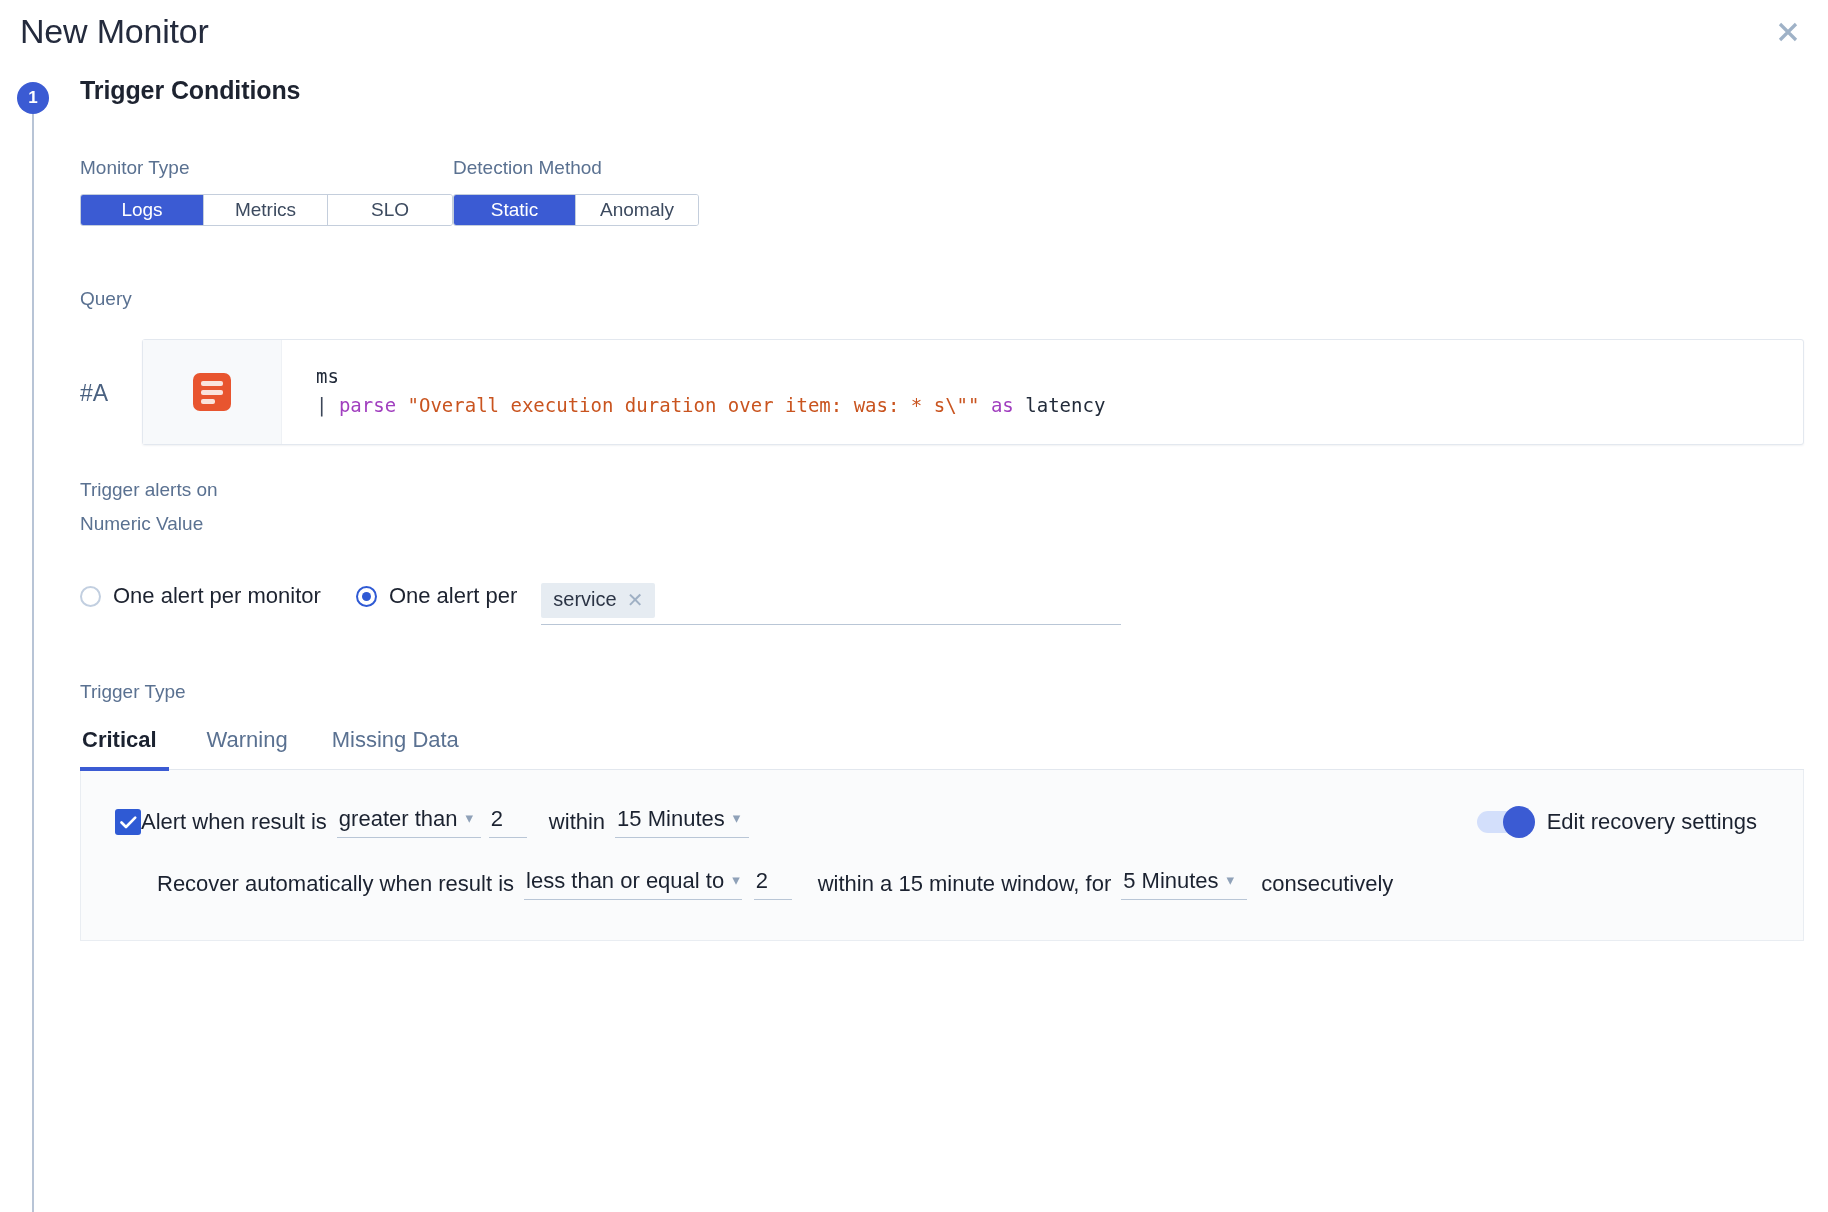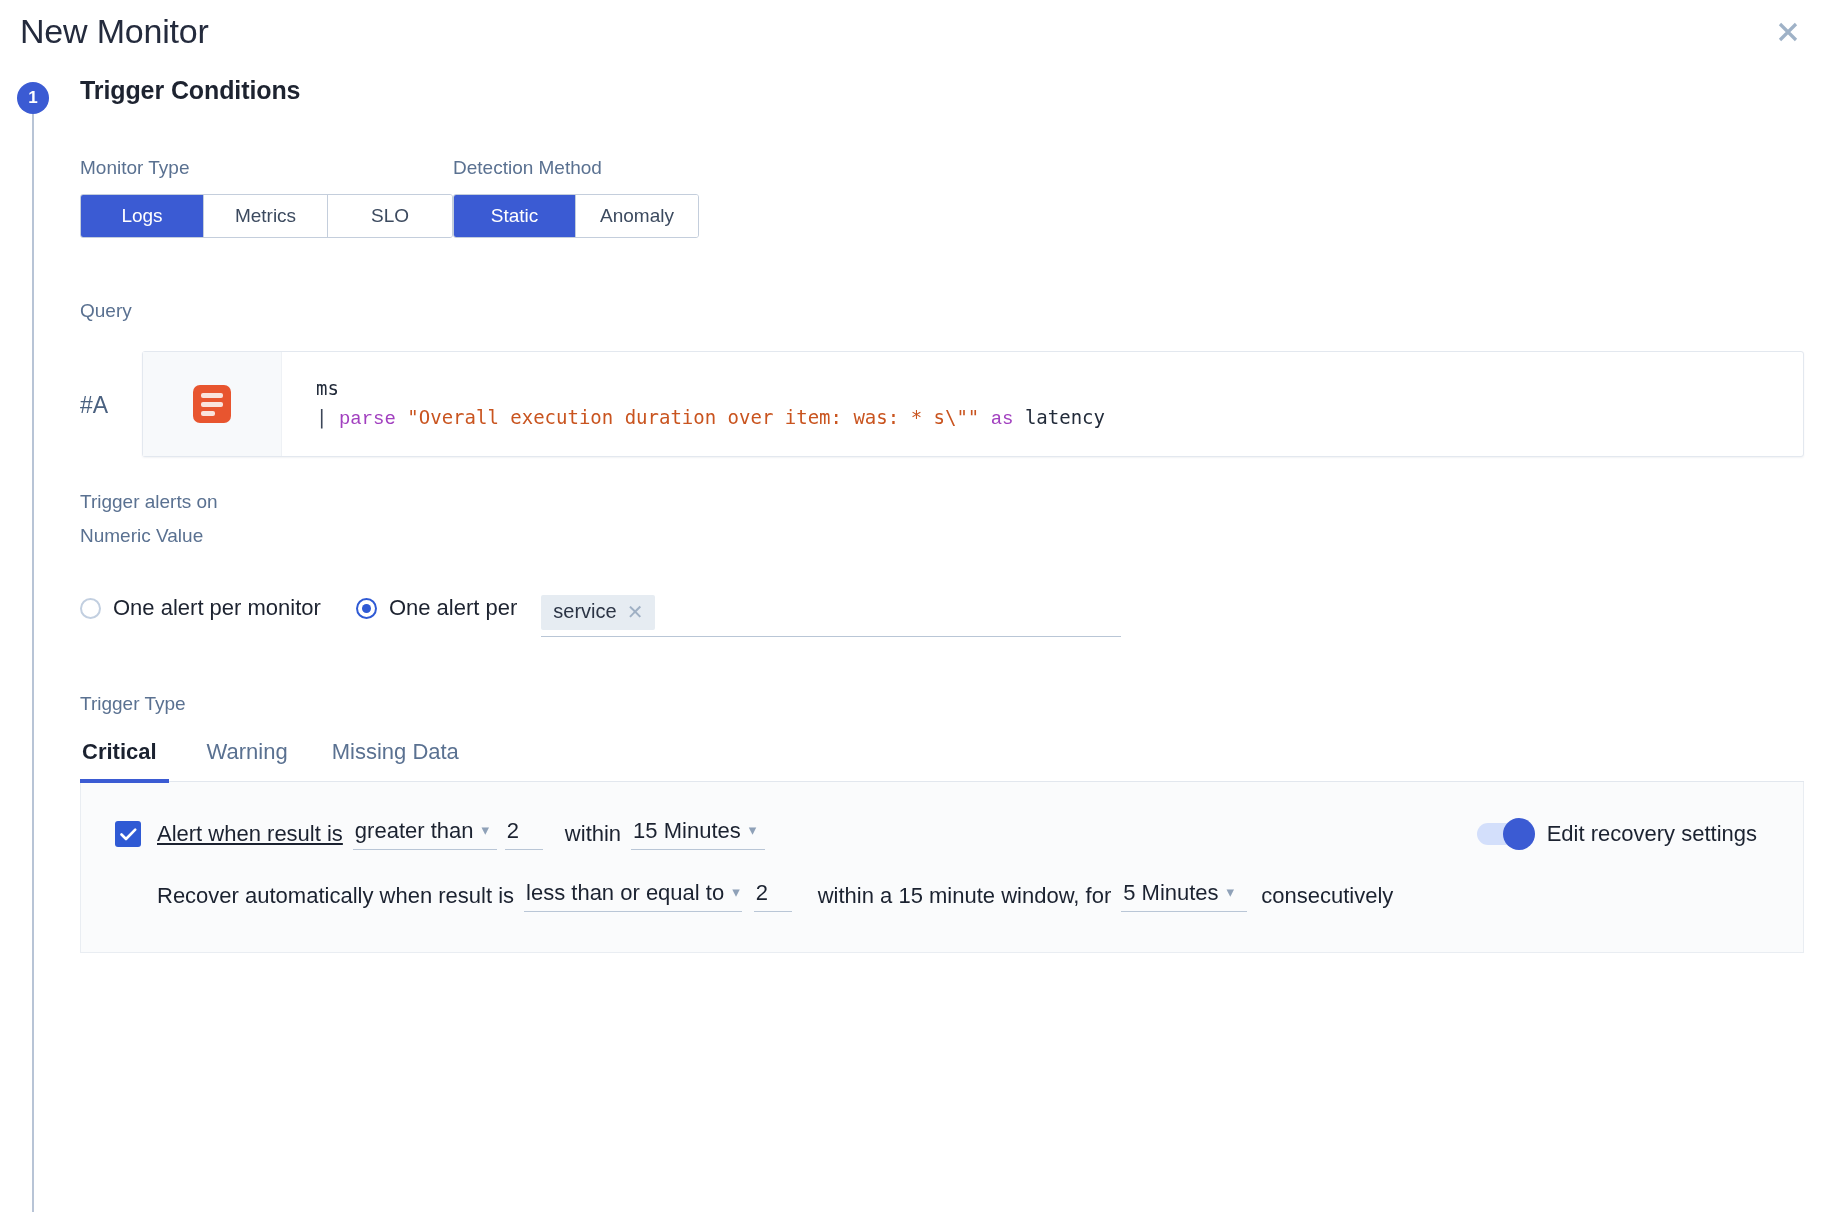--- a/index.html
+++ b/index.html
@@ -105,21 +105,21 @@
     font-weight: 400;
   }
 
   
   .row-flex { display: flex; }
   .seg {
     display: flex;
     border: 1px solid #c4cedc;
     border-radius: 3px;
     overflow: hidden;
-    height: 44px;
+    height: 32px;
     box-sizing: border-box;
     width: max-content;
   }
   .seg-btn {
     font-size: 19px;
     color: #3c4a5f;
     background: #ffffff;
     border: none;
     border-right: 1px solid #c4cedc;
     padding: 0 24px;
@@ -193,21 +193,21 @@
     flex: 1;
     padding: 22px 0 0 34px;
     font-family: "DejaVu Sans Mono", "Liberation Mono", monospace;
     font-size: 19px;
     line-height: 29px;
     white-space: pre;
     color: #222b3a;
   }
   .tok-plain { color: #222b3a; }
   .tok-pipe  { color: #3c4658; }
-  .tok-kw    { color: #a13fbf; font-family: Liberation Mono, monospace; }
+  .tok-kw    { color: #a13fbf; }
   .tok-str   { color: #c9541f; }
 
   
   .uline-input {
     border: none;
     border-bottom: 1px solid #b9c6d6;
     outline: none;
     font-family: inherit;
     font-size: 21px;
     color: #222b3a;
@@ -480,21 +480,21 @@
       </div>
 
       <div class="trigger-panel">
 
         <div class="cond-row">
           <span class="checkbox">
             <svg width="17" height="13" viewBox="0 0 17 13">
               <path d="M1.5 6.5 L6 11 L15.2 1.6" fill="none" stroke="#ffffff" stroke-width="2.6" stroke-linecap="round" stroke-linejoin="round"></path>
             </svg>
           </span>
-          <span class="cond-text" style="margin-left:16px;text-decoration:underline;">Alert when result is</span>
+          <span class="cond-text" style="">Alert when result is</span>
 
           <span class="inline-select" style="margin-left:10px; min-width:140px;">
             <span class="cond-text">greater than</span>
             <span class="caret">▾</span>
           </span>
 
           <input class="inline-num" style="margin-left: 8px;" value="2">
 
           <span class="cond-text" style="margin-left:22px;">within</span>
 

